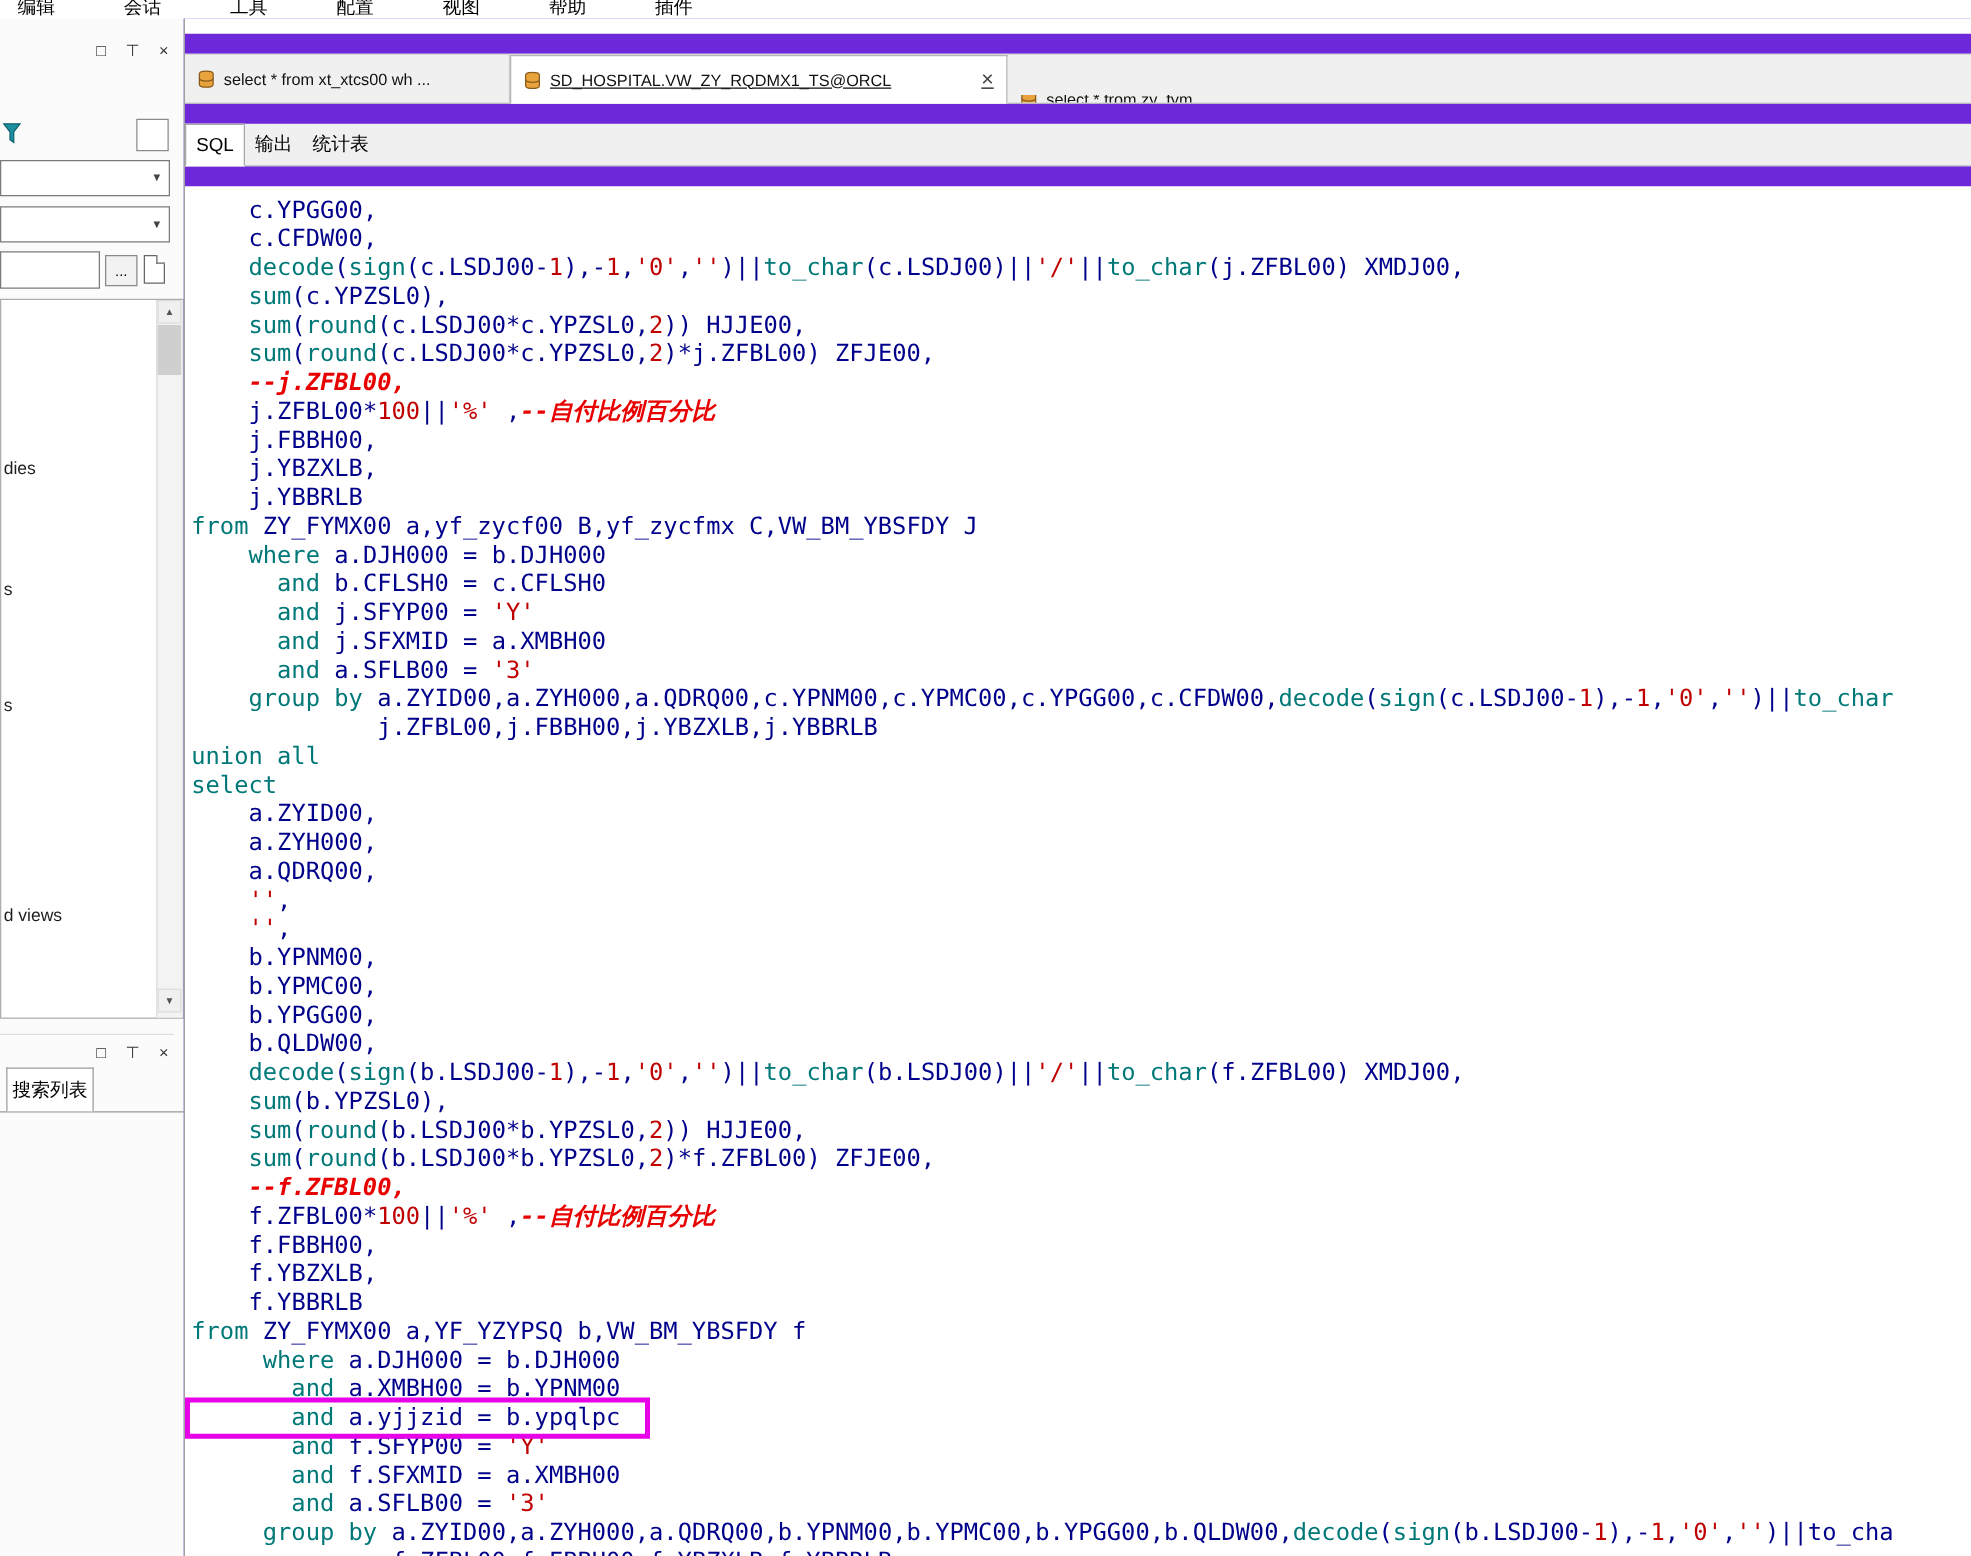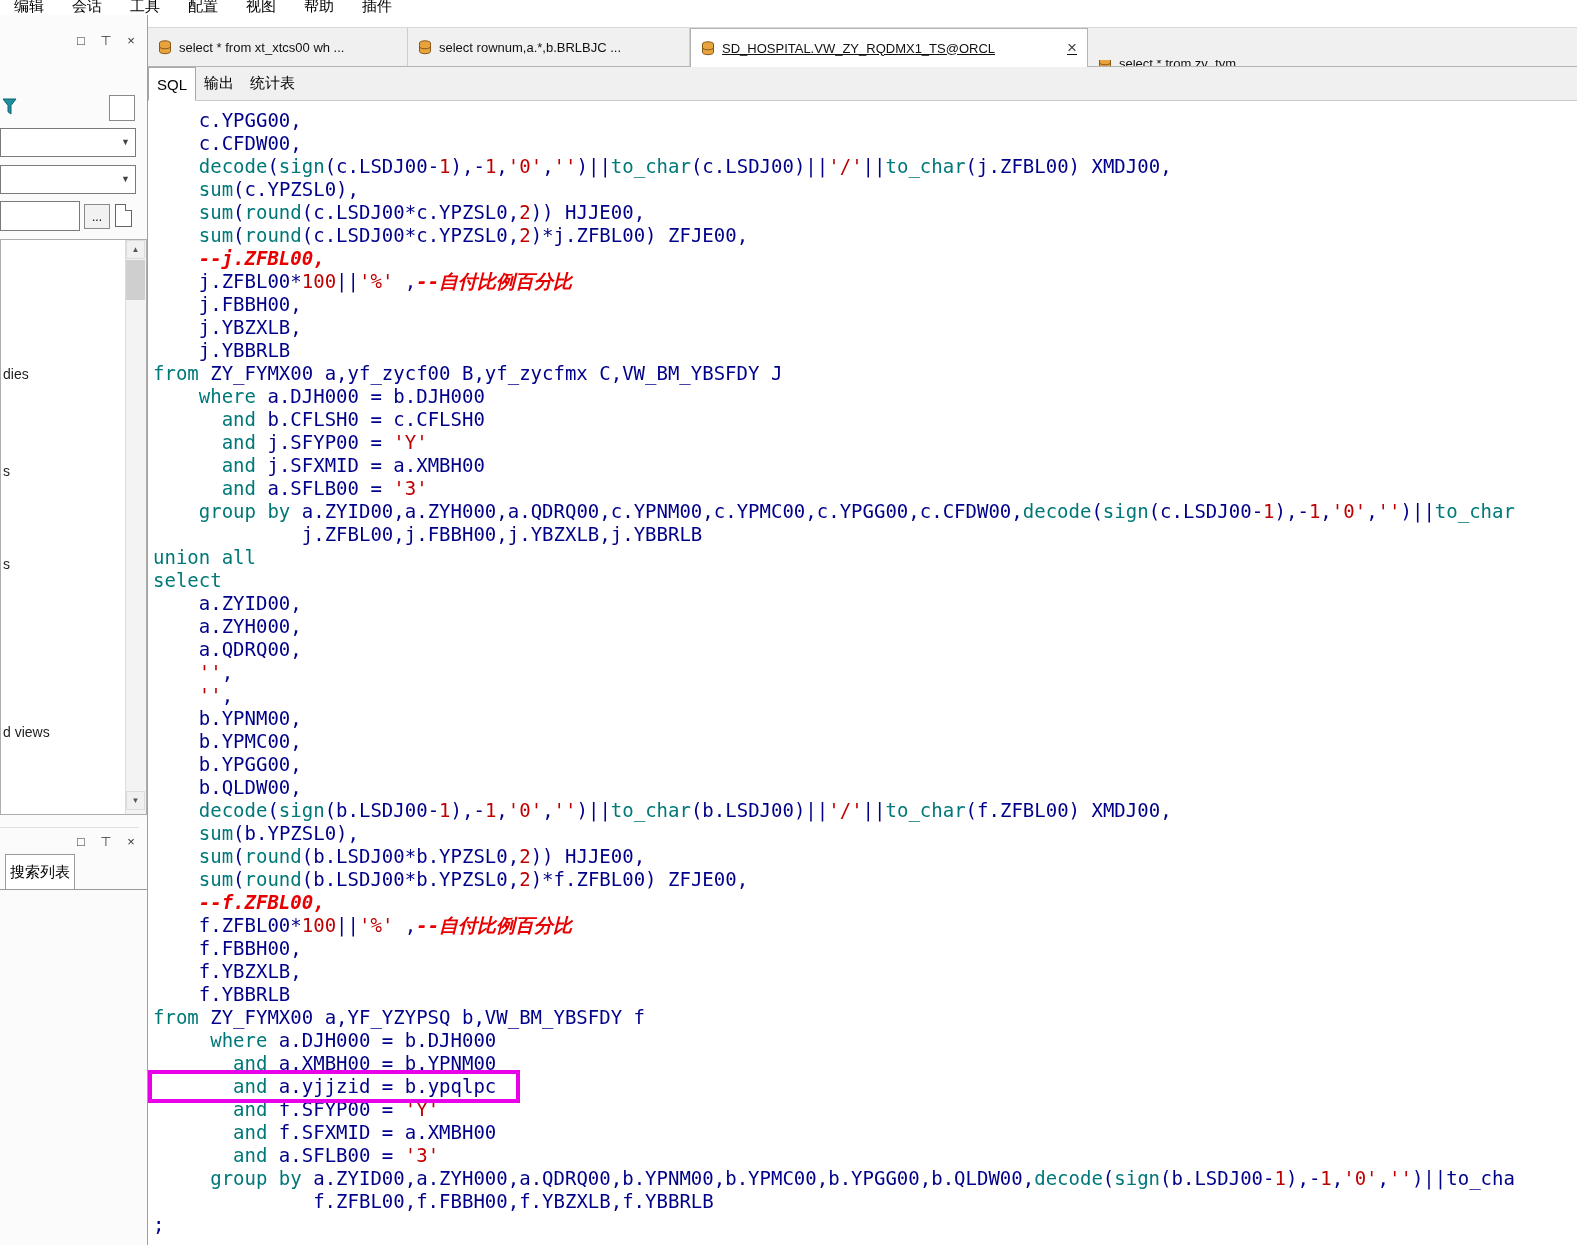--- a/index.html
+++ b/index.html
@@ -1,20 +1,20 @@
 <!DOCTYPE html>
 <html><head>
 <meta charset="utf-8">
 <style>
   html,body{margin:0;padding:0;}
   body{width:1577px;height:1245px;overflow:hidden;background:#fff;font-family:"Liberation Sans",sans-serif;}
   .app{position:relative;width:1577px;height:1245px;overflow:hidden;}
 
   
-  .menubar{height:15px;background:#fff;display:flex;gap:28px;padding-left:14px;overflow:hidden;}
+  .menubar{height:15px;background:#fff;display:flex;gap:55px;padding-left:14px;overflow:hidden;}
   .menu-item{font-size:15px;line-height:19px;margin-top:-4px;color:#000;white-space:nowrap;cursor:default;}
 
   .content{position:absolute;top:15px;left:0;right:0;bottom:0;display:flex;}
 
   
   .sidebar{position:relative;width:147px;flex:none;background:#fbfbfb;}
   .dockhead{position:absolute;left:0;right:8px;height:26px;display:flex;justify-content:flex-end;gap:9px;align-items:center;}
   .dockhead.dock1{top:12px;}
   .dockhead.dock2{top:812px;border-top:1px solid #e0e0e0;left:0;padding-right:0;}
   .dockico{font-size:13px;color:#333;width:16px;text-align:center;cursor:default;}
@@ -34,21 +34,21 @@
   .treefrag{position:absolute;left:2px;font-size:14px;color:#1d1d1d;white-space:nowrap;}
   .vscroll{position:absolute;right:0;top:0;bottom:0;width:20px;background:#f3f3f3;border-left:1px solid #dcdcdc;}
   .sbtn{position:absolute;left:0;width:19px;height:19px;background:#f0f0f0;color:#555;font-size:8px;display:flex;align-items:center;justify-content:center;border:1px solid #dcdcdc;box-sizing:border-box;cursor:default;}
   .sbtn.up{top:0;}
   .sbtn.down{bottom:4px;}
   .sthumb{position:absolute;left:0;top:20px;width:19px;height:40px;background:#cfcfcf;}
   .searchtabs{position:absolute;top:838px;left:0;width:147px;height:36px;border-bottom:1px solid #9a9a9a;}
   .searchtab{position:absolute;left:5px;top:1px;height:35px;padding:0 4px;background:#fff;border:1px solid #9a9a9a;border-bottom:none;display:flex;align-items:center;font-size:15px;color:#000;box-sizing:border-box;cursor:default;}
 
   
-  .main{position:relative;flex:1;min-width:0;border-left:1px solid #a0a0a0;display:flex;flex-direction:column;background:#6d28d9;}
+  .main{position:relative;flex:1;min-width:0;border-left:1px solid #a0a0a0;display:flex;flex-direction:column;background:#6d28d9;gap:16px;}
   .topgap{height:12px;background:#fff;flex:none;}
   .tabbar{height:38px;display:flex;background:#f0f0f0;border-top:1px solid #d8d8d8;border-bottom:1px solid #b4b4b4;align-items:stretch;flex:none;}
   .tab{display:flex;align-items:center;padding:0 10px;font-size:13px;color:#111;background:#f0f0f0;border-right:1px solid #cdcdcd;box-sizing:border-box;white-space:nowrap;overflow:hidden;flex:none;cursor:default;}
   .tab.active{background:#fff;border:1px solid #b4b4b4;border-bottom:none;margin-bottom:-1px;z-index:2;}
   .tab-0{width:260px;}.tab-1{width:282px;}.tab-2{width:398px;text-decoration:underline;}.tab-3{width:266px;}.tab-4{flex:1 1 auto;min-width:0;border-right:none;margin-top:32px;}
   .dbicon{margin-right:7px;display:inline-flex;flex:none;}
   .tabclose{margin-left:auto;font-size:17px;color:#444;padding-left:10px;cursor:default;}
   .subtabbar{height:33px;background:#f0f0f0;display:flex;align-items:stretch;border-bottom:1px solid #c8c8c8;flex:none;}
   .subtab{display:flex;align-items:center;justify-content:center;font-size:15px;color:#000;padding:0 8px;cursor:default;}
   .subtab.active{background:#fff;border:1px solid #a8a8a8;border-bottom:1px solid #fff;margin-bottom:-1px;z-index:2;}
@@ -143,30 +143,20 @@
           <div class="tab tab-0">
             <span class="dbicon">
               <svg width="14" height="15" viewBox="0 0 14 15">
                 <ellipse cx="7" cy="3" rx="5.5" ry="2.2" fill="#e8a33d" stroke="#8a5a1a" stroke-width="1"></ellipse>
                 <path d="M1.5 3v8.5c0 1.2 2.5 2.2 5.5 2.2s5.5-1 5.5-2.2V3" fill="#e8a33d" stroke="#8a5a1a" stroke-width="1"></path>
                 <path d="M1.5 6.6c0 1.2 2.5 2.2 5.5 2.2s5.5-1 5.5-2.2" fill="none" stroke="#8a5a1a" stroke-width="1"></path>
               </svg>
             </span>
             <span>select * from xt_xtcs00 wh ...</span>
           </div>
-          <div class="tab tab-1">
-            <span class="dbicon">
-              <svg width="14" height="15" viewBox="0 0 14 15">
-                <ellipse cx="7" cy="3" rx="5.5" ry="2.2" fill="#e8a33d" stroke="#8a5a1a" stroke-width="1"></ellipse>
-                <path d="M1.5 3v8.5c0 1.2 2.5 2.2 5.5 2.2s5.5-1 5.5-2.2V3" fill="#e8a33d" stroke="#8a5a1a" stroke-width="1"></path>
-                <path d="M1.5 6.6c0 1.2 2.5 2.2 5.5 2.2s5.5-1 5.5-2.2" fill="none" stroke="#8a5a1a" stroke-width="1"></path>
-              </svg>
-            </span>
-            <span>select rownum,a.*,b.BRLBJC ...</span>
-          </div>
           <div class="tab tab-2 active">
             <span class="dbicon">
               <svg width="14" height="15" viewBox="0 0 14 15">
                 <ellipse cx="7" cy="3" rx="5.5" ry="2.2" fill="#e8a33d" stroke="#8a5a1a" stroke-width="1"></ellipse>
                 <path d="M1.5 3v8.5c0 1.2 2.5 2.2 5.5 2.2s5.5-1 5.5-2.2V3" fill="#e8a33d" stroke="#8a5a1a" stroke-width="1"></path>
                 <path d="M1.5 6.6c0 1.2 2.5 2.2 5.5 2.2s5.5-1 5.5-2.2" fill="none" stroke="#8a5a1a" stroke-width="1"></path>
               </svg>
             </span>
             <span>SD_HOSPITAL.VW_ZY_RQDMX1_TS@ORCL</span>
             <span class="tabclose">×</span>

